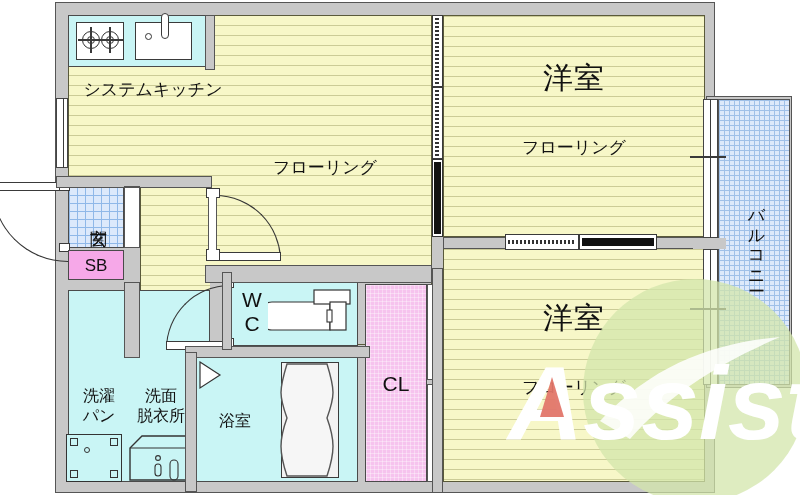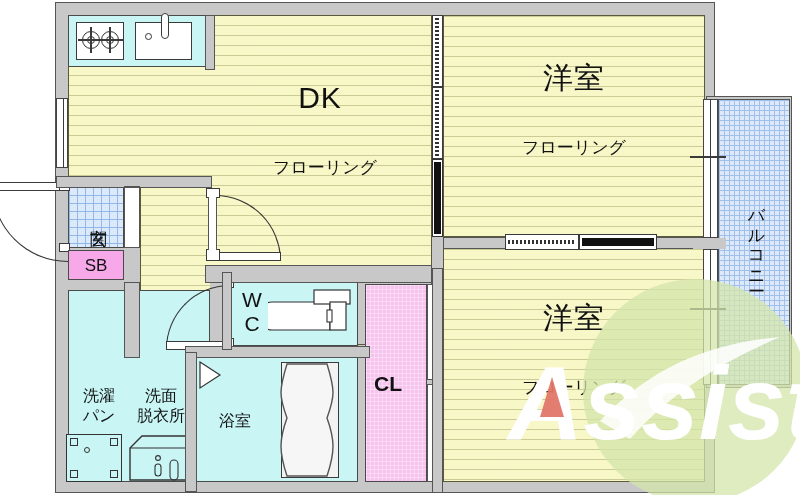--- a/index.html
+++ b/index.html
@@ -200,21 +200,21 @@
   <svg class="abs" style="left:196px; top:358px; width:28px; height:40px;" viewBox="0 0 28 40">
     <polygon points="4,4 24,17 4,30" fill="#ffffff" stroke="#333" stroke-width="1.2"></polygon>
   </svg>
 
   <div class="abs" style="left:281px; top:362px; width:58px; height:116px; border:1.4px solid #3a3a3a; background:#f2f2f2;"></div>
   <svg class="abs" style="left:275px; top:360px; width:70px; height:120px;" viewBox="0 0 70 120">
     <path d="M12 4 C 4 30, 4 36, 12 58 C 4 80, 4 92, 12 116 L52 116 C 60 92, 60 80, 52 58 C 60 36, 60 30, 52 4 Z" fill="#f6f6f6" stroke="#555" stroke-width="1.4"></path>
   </svg>
 
   <div class="abs floor-cl" style="left:365px; top:284px; width:62px; height:198px;"></div>
-  <div class="abs lbl lbl-mid" style="left:365px; top:372px; width:46px;font-weight:bold;">CL</div>
+  <div class="abs lbl lbl-mid" style="left:365px; top:372px; width:62px;">CL</div>
   <div class="abs white-plain" style="left:427px; top:284px; width:12px; height:96px; border:1px solid #555;"></div>
   <div class="abs white-plain" style="left:427px; top:384px; width:12px; height:98px; border:1px solid #555;"></div>
   <svg class="abs" style="left:437px; top:286px; width:30px; height:50px;" viewBox="0 0 30 50">
     <polygon points="0,2 26,24 0,46" fill="#ffffff" stroke="#333" stroke-width="1.2"></polygon>
   </svg>
   <svg class="abs" style="left:437px; top:428px; width:30px; height:50px;" viewBox="0 0 30 50">
     <polygon points="0,2 26,24 0,46" fill="#ffffff" stroke="#333" stroke-width="1.2"></polygon>
   </svg>
 
   <div class="abs floor-wood" style="left:443px; top:15px; width:262px; height:222px;"></div>
@@ -249,21 +249,21 @@
   <div class="abs wall" style="left:124px; top:178px; width:16px; height:10px;"></div>
   <div class="abs wall" style="left:56px; top:176px; width:156px; height:12px;"></div>
   <div class="abs wall" style="left:124px; top:186px; width:16px; height:0px;"></div>
 
   <div class="abs" style="left:215px; top:195px; width:66px; height:66px; border:1.3px solid #333; border-radius:0 66px 0 0; border-bottom:none; border-left:none; background:transparent;"></div>
   <div class="abs white-box" style="left:215px; top:252px; width:66px; height:9px;"></div>
   <div class="abs white-box" style="left:206px; top:188px; width:14px; height:10px;"></div>
   <div class="abs white-box" style="left:206px; top:249px; width:14px; height:12px;"></div>
   <div class="abs white-plain" style="left:208px; top:197px; width:9px; height:53px; border-left:1px solid #555; border-right:1px solid #555;"></div>
 
-  <div class="abs lbl lbl-big" style="left:250px; top:80px; width:140px;">DK</div>
+  <div class="abs lbl lbl-sm" style="left:68px; top:80px; width:170px;">システムキッチン</div>
   <div class="abs lbl lbl-sm" style="left:240px; top:158px; width:170px;">フローリング</div>
 
   <div class="abs tile-blue-fine" style="left:718px; top:99px; width:72px; height:286px;"></div>
   <div class="abs lbl lbl-sm vert" style="left:742px; top:175px; width:24px; height:130px;">バルコニー</div>
 
   <div class="abs white-plain" style="left:703px; top:99px; width:15px; height:139px; border:1px solid #444;"></div>
   <div class="abs line" style="left:710px; top:99px; width:1.2px; height:139px;"></div>
   <div class="abs white-plain" style="left:703px; top:249px; width:15px; height:136px; border:1px solid #444;"></div>
   <div class="abs line" style="left:710px; top:249px; width:1.2px; height:136px;"></div>
 

